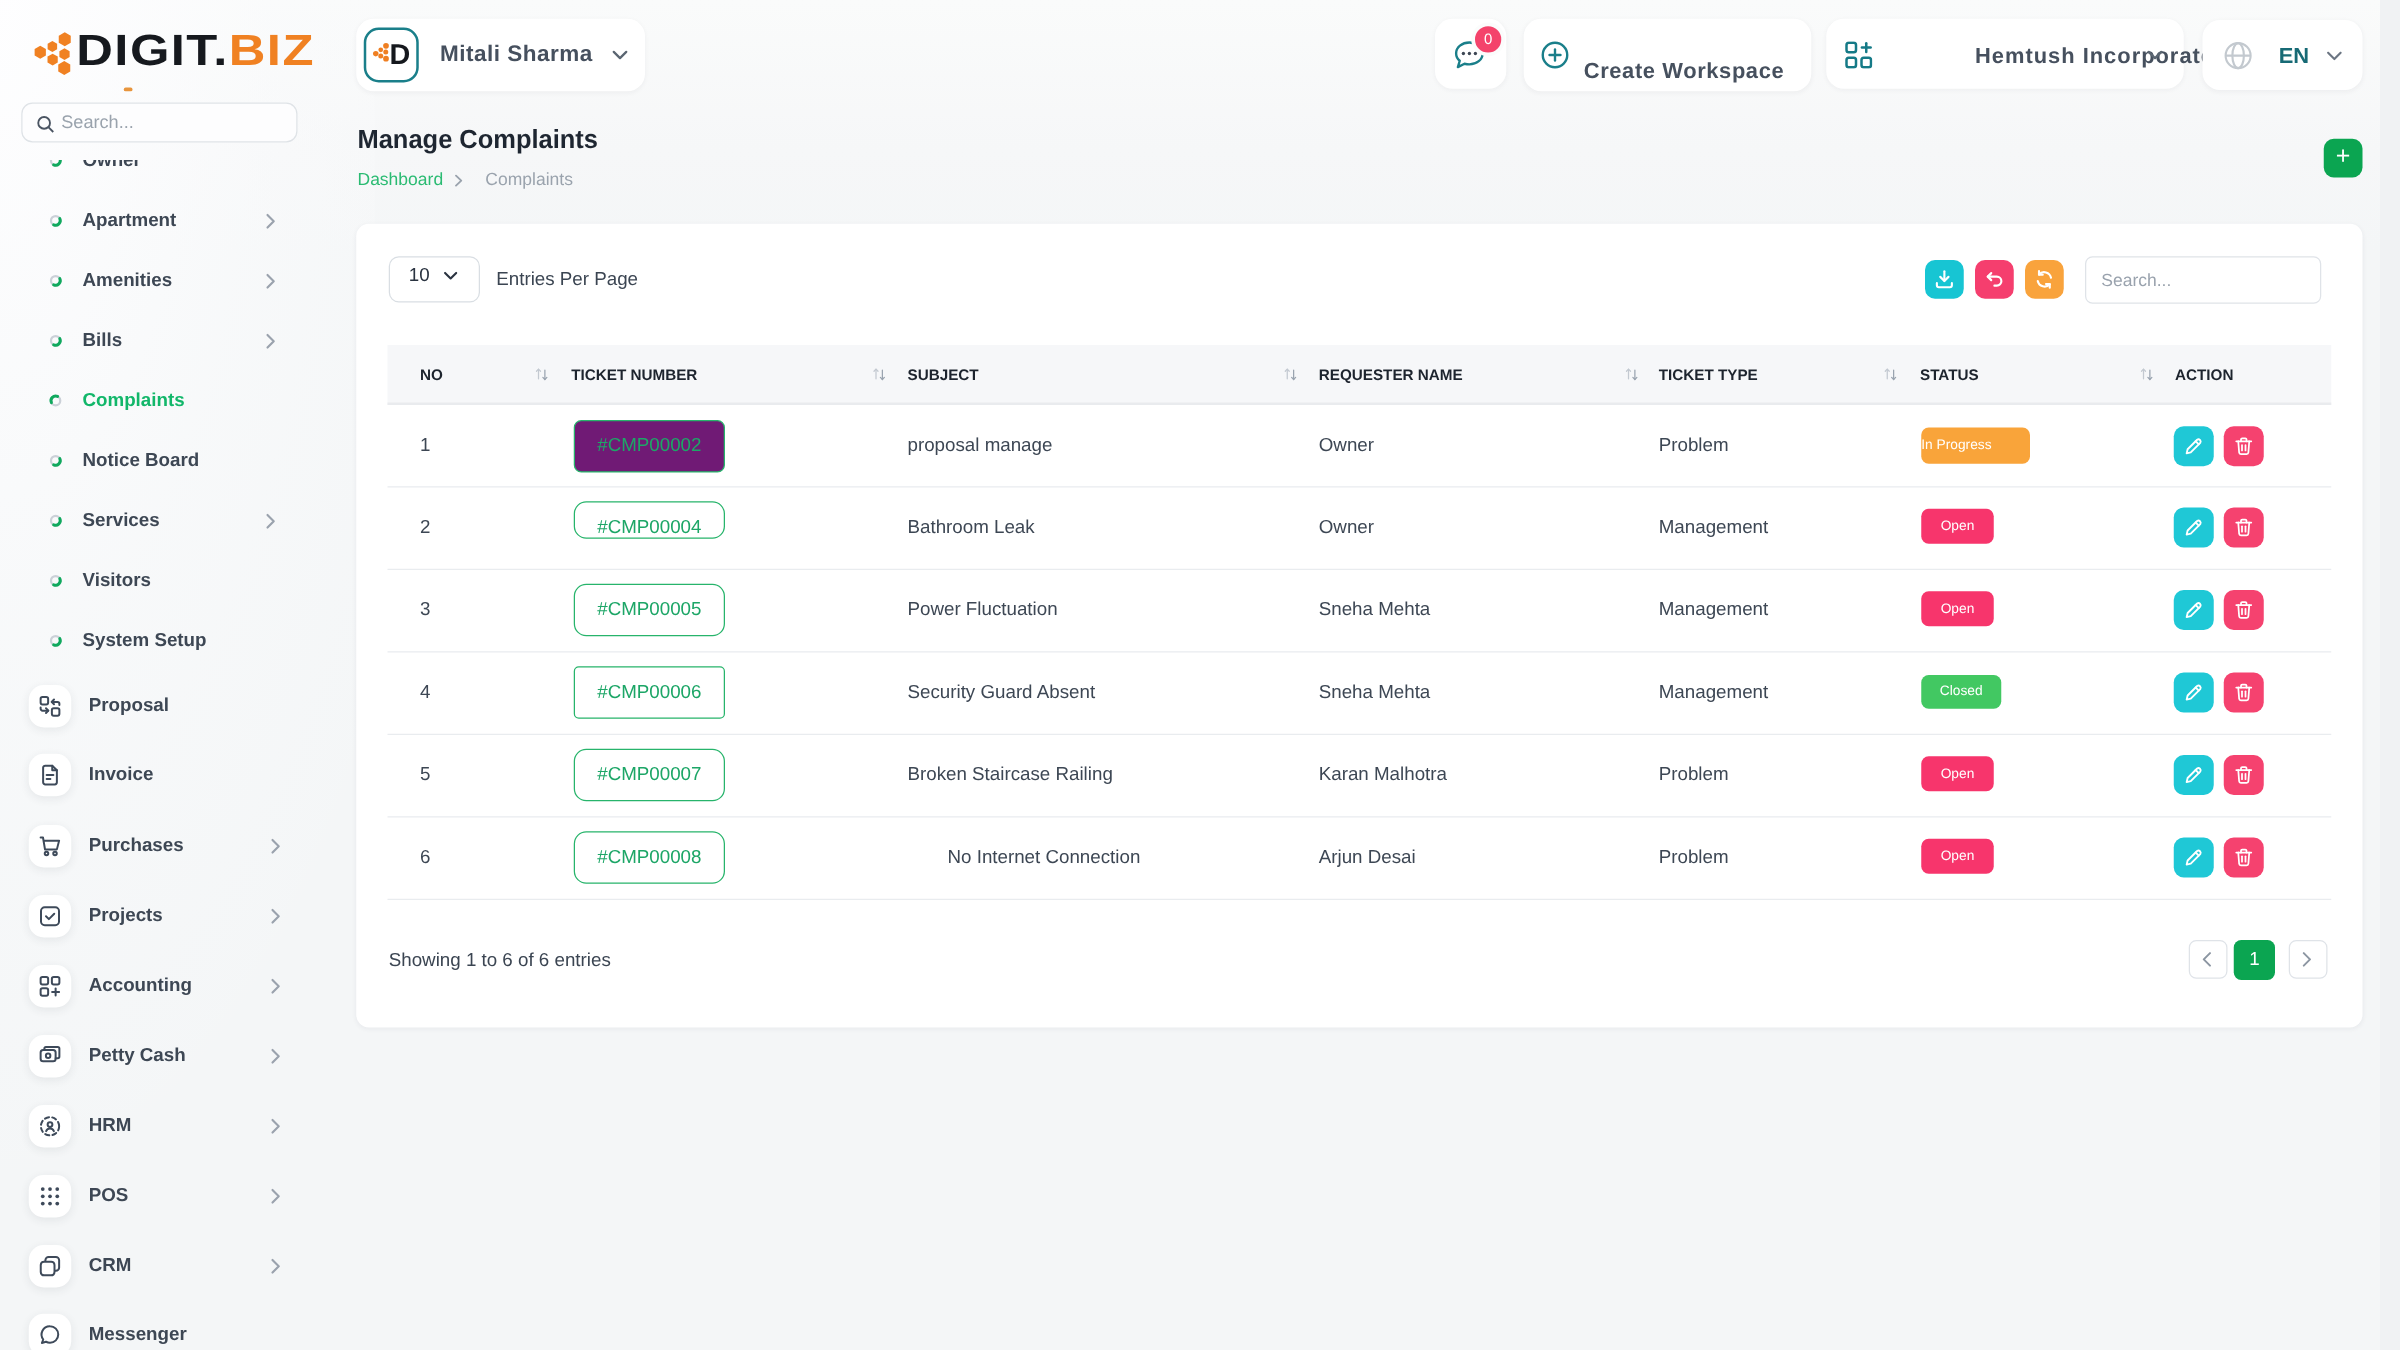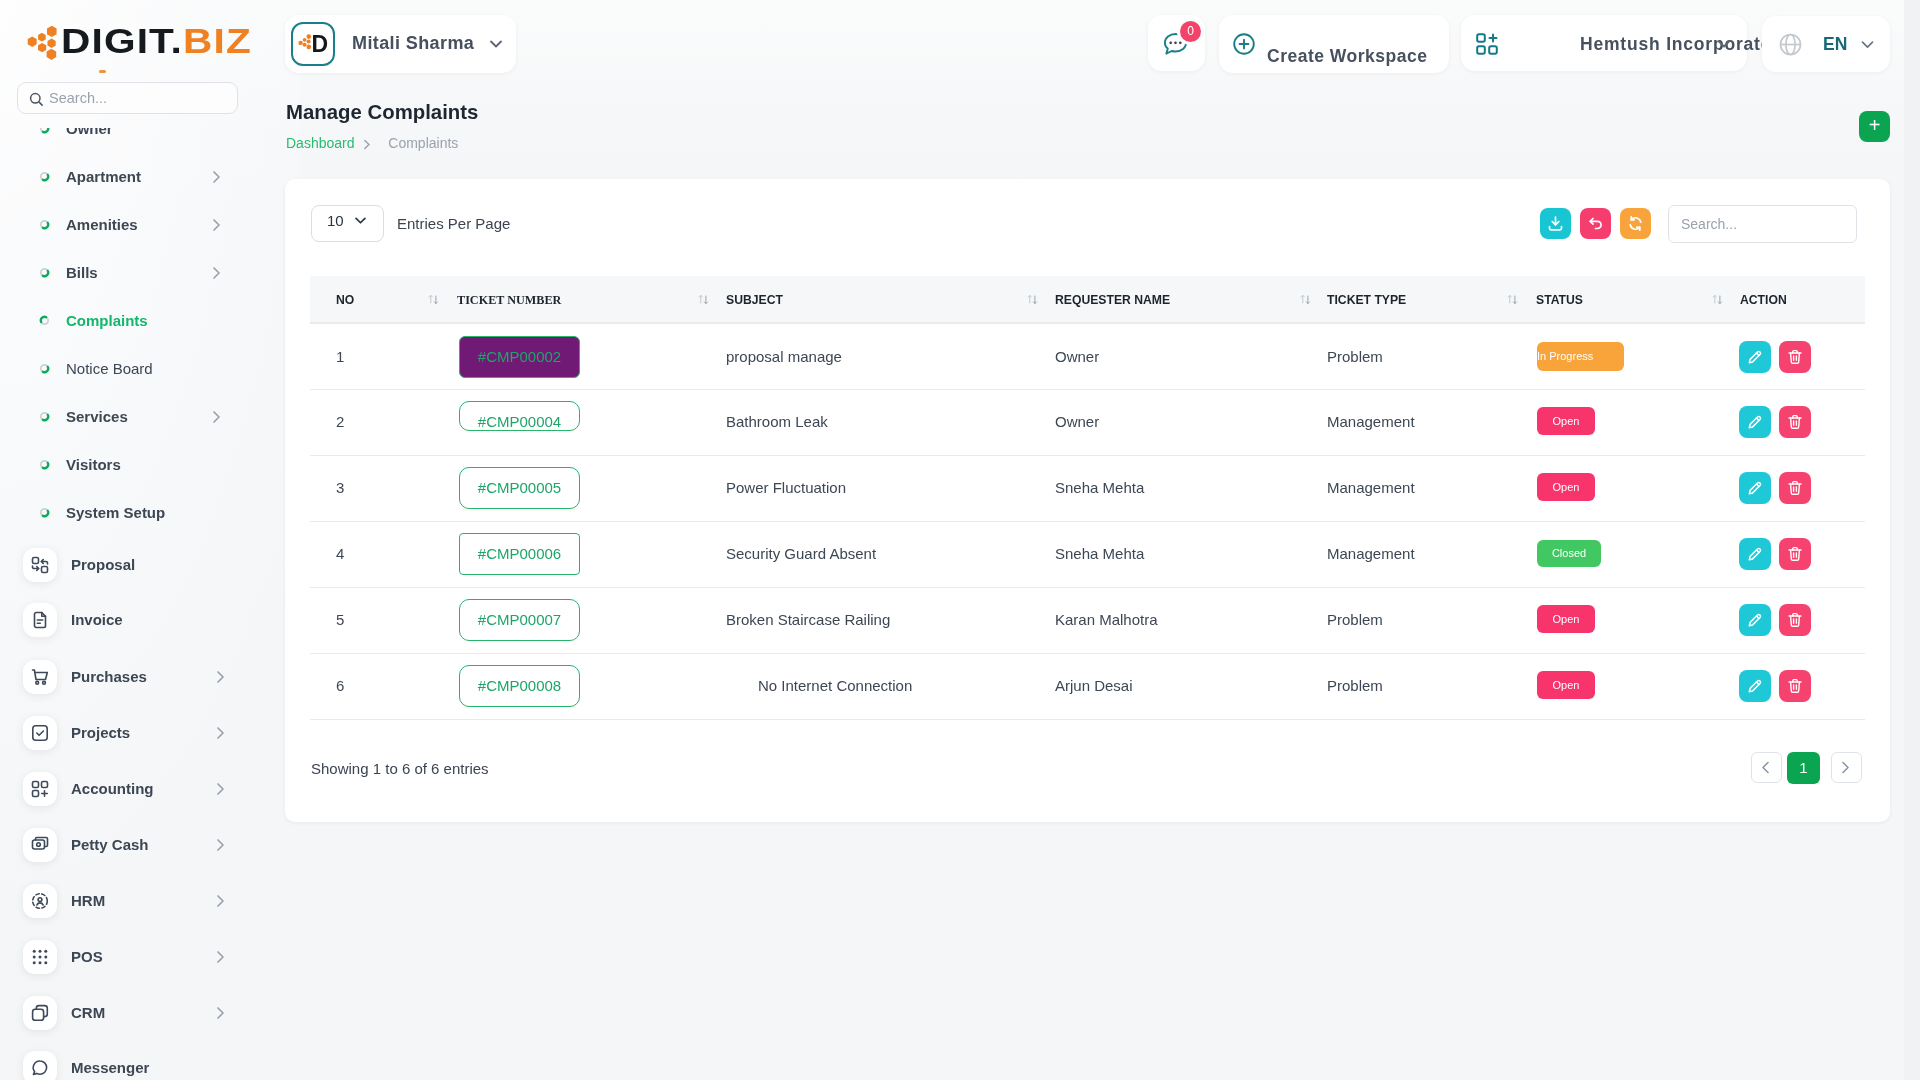--- a/index.html
+++ b/index.html
@@ -76,21 +76,21 @@
         </svg>
 <svg class="abs" style="left:39px;top:187px;" width="11" height="11" viewBox="0 0 11 11" fill="none">
 <circle cx="5.5" cy="5.5" r="3.7" stroke="#cbd1d8" stroke-width="1.8"></circle>
 <path d="M 2.15 7.06 A 3.7 3.7 0 0 1 7.06 2.15" stroke="#10a95e" stroke-width="2.4" stroke-linecap="round"></path>
 </svg>
 <div class="abs" style="left:66px;top:183px;font-size:15px;font-weight:600;color:#12b76a;line-height:20px;">Complaints</div>
 <svg class="abs" style="left:39px;top:235px;" width="11" height="11" viewBox="0 0 11 11" fill="none">
 <circle cx="5.5" cy="5.5" r="3.7" stroke="#cbd1d8" stroke-width="1.8"></circle>
 <path d="M 8.85 3.94 A 3.7 3.7 0 0 1 3.94 8.85" stroke="#10a95e" stroke-width="2.4" stroke-linecap="round"></path>
 </svg>
-<div class="abs" style="left:66px;top:231px;font-size:15px;font-weight:400;color:#3d4754;line-height:20px;">Notice Board</div>
+<div class="abs" style="left:66px;top:231px;font-size:15px;font-weight:700;color:#3d4754;line-height:20px;">Notice Board</div>
 <svg class="abs" style="left:39px;top:283px;" width="11" height="11" viewBox="0 0 11 11" fill="none">
 <circle cx="5.5" cy="5.5" r="3.7" stroke="#cbd1d8" stroke-width="1.8"></circle>
 <path d="M 8.85 3.94 A 3.7 3.7 0 0 1 3.94 8.85" stroke="#10a95e" stroke-width="2.4" stroke-linecap="round"></path>
 </svg>
 <div class="abs" style="left:66px;top:279px;font-size:15px;font-weight:600;color:#3d4754;line-height:20px;">Services</div>
 <svg class="abs" style="left:212px;top:282px;" width="9" height="14" viewBox="0 0 9 14" fill="none" stroke="#9aa2ad" stroke-width="1.7" stroke-linecap="round" stroke-linejoin="round">
           <path d="M2 2 L7 7 L2 12"></path>
         </svg>
 <svg class="abs" style="left:39px;top:331px;" width="11" height="11" viewBox="0 0 11 11" fill="none">
 <circle cx="5.5" cy="5.5" r="3.7" stroke="#cbd1d8" stroke-width="1.8"></circle>
@@ -300,21 +300,21 @@
 <svg class="abs" style="left:1627px;top:215px;" width="17" height="17" viewBox="0 0 17 17" fill="none" stroke="#fff" stroke-width="1.7" stroke-linecap="round" stroke-linejoin="round">
 <path d="M13.8 7.2 A5.6 5.6 0 0 0 4.2 4.6"></path>
     <path d="M4.2 1.8 L4.2 4.8 L7.2 4.8"></path>
 <path d="M3.2 9.8 A5.6 5.6 0 0 0 12.8 12.4"></path>
     <path d="M12.8 15.2 L12.8 12.2 L9.8 12.2"></path>
 </svg>
 <div class="abs" style="left:1668px;top:205px;width:189px;height:38px;border:1px solid #dfe3e8;border-radius:6px;background:#fff;"></div>
 <div class="abs" style="left:1681px;top:216px;font-size:14px;color:#99a2ad;">Search...</div>
 <div class="abs" style="left:310px;top:276px;width:1555px;height:48px;background:#f6f7f9;border-bottom:2px solid #e9ebee;"></div>
 <div class="abs" style="left:336px;top:293px;font-size:12.2px;font-weight:bold;color:#1d242e;letter-spacing:0px;">NO</div>
-<div class="abs" style="left:457px;top:293px;font-size:12.2px;font-weight:bold;color:#1d242e;letter-spacing:0px;font-family:Liberation Serif, serif;">TICKET NUMBER</div>
+<div class="abs" style="left:457px;top:293px;font-size:12.2px;font-weight:bold;color:#1d242e;letter-spacing:0px;">TICKET NUMBER</div>
 <div class="abs" style="left:726px;top:293px;font-size:12.2px;font-weight:bold;color:#1d242e;letter-spacing:0px;">SUBJECT</div>
 <div class="abs" style="left:1055px;top:293px;font-size:12.2px;font-weight:bold;color:#1d242e;letter-spacing:0px;">REQUESTER NAME</div>
 <div class="abs" style="left:1327px;top:293px;font-size:12.2px;font-weight:bold;color:#1d242e;letter-spacing:0px;">TICKET TYPE</div>
 <div class="abs" style="left:1536px;top:293px;font-size:12.2px;font-weight:bold;color:#1d242e;letter-spacing:0px;">STATUS</div>
 <div class="abs" style="left:1740px;top:293px;font-size:12.2px;font-weight:bold;color:#1d242e;letter-spacing:0px;">ACTION</div>
 <svg class="abs" style="left:428px;top:294px;" width="11" height="11" viewBox="0 0 11 11" fill="none" stroke-linecap="round">
 <g stroke="#c3c9d1" stroke-width="1">
       <line x1="2.8" y1="1.5" x2="2.8" y2="9"></line>
       <path d="M1.2 3 L2.8 1.3 L4.4 3" fill="none"></path>
     </g>

